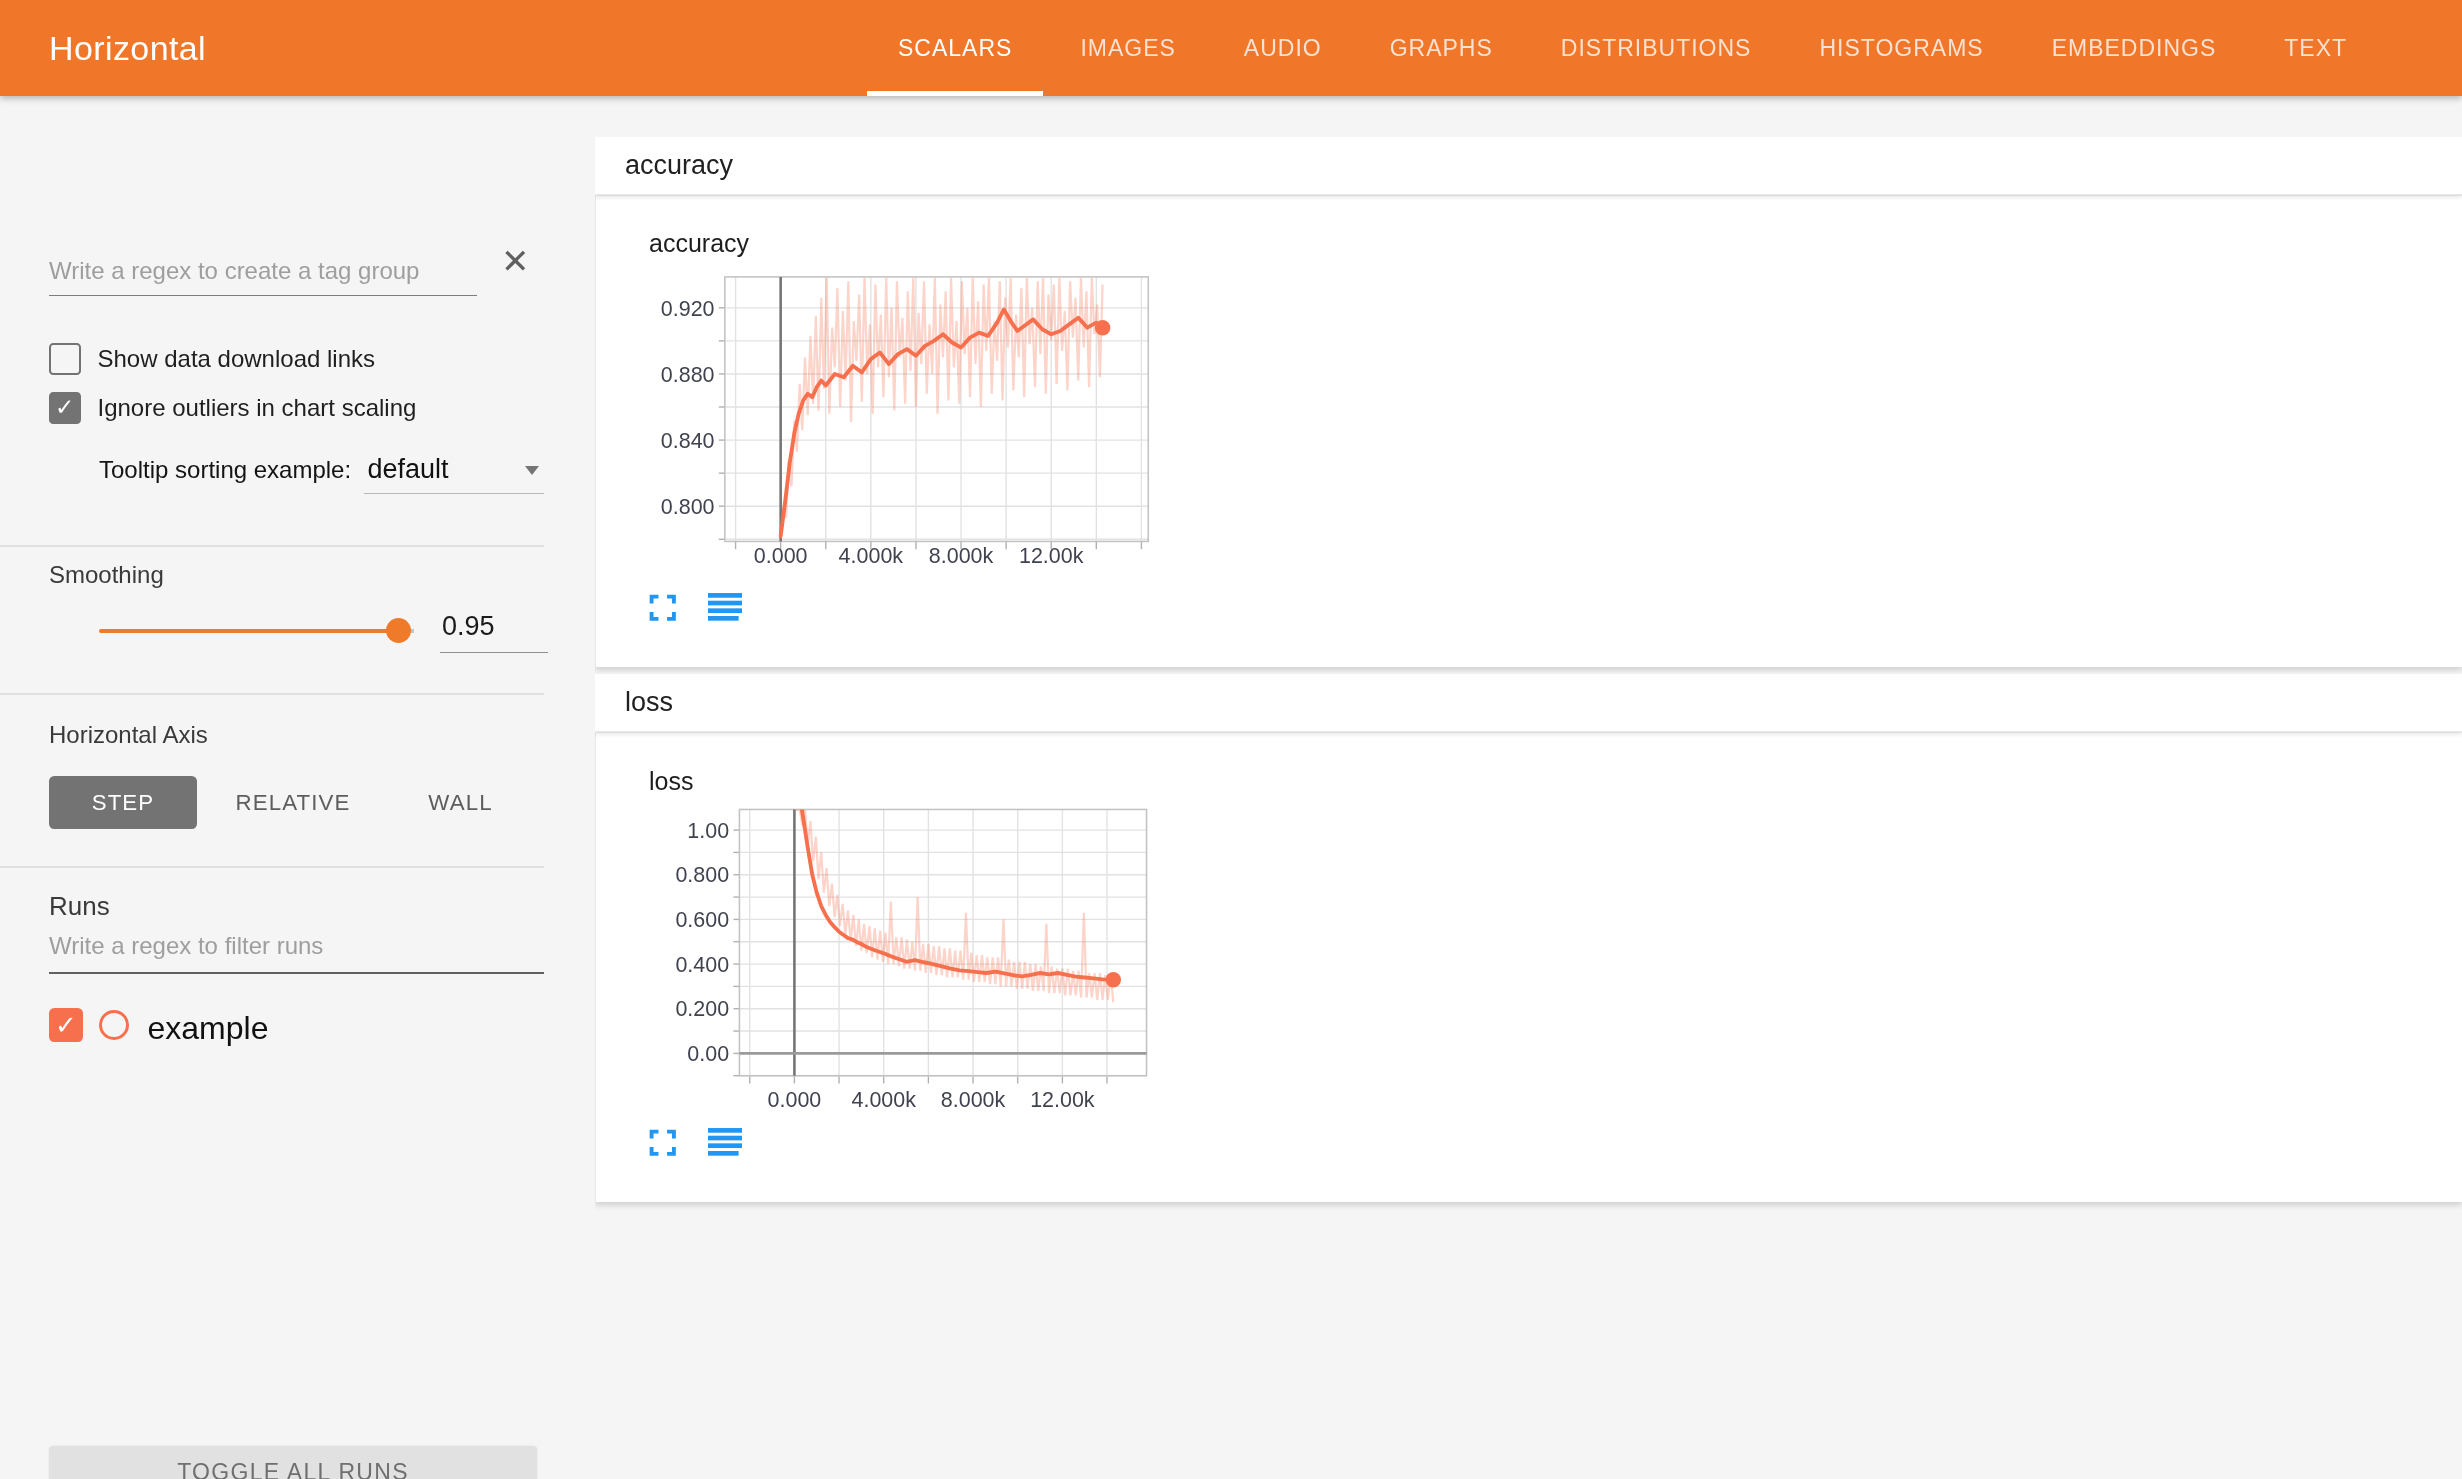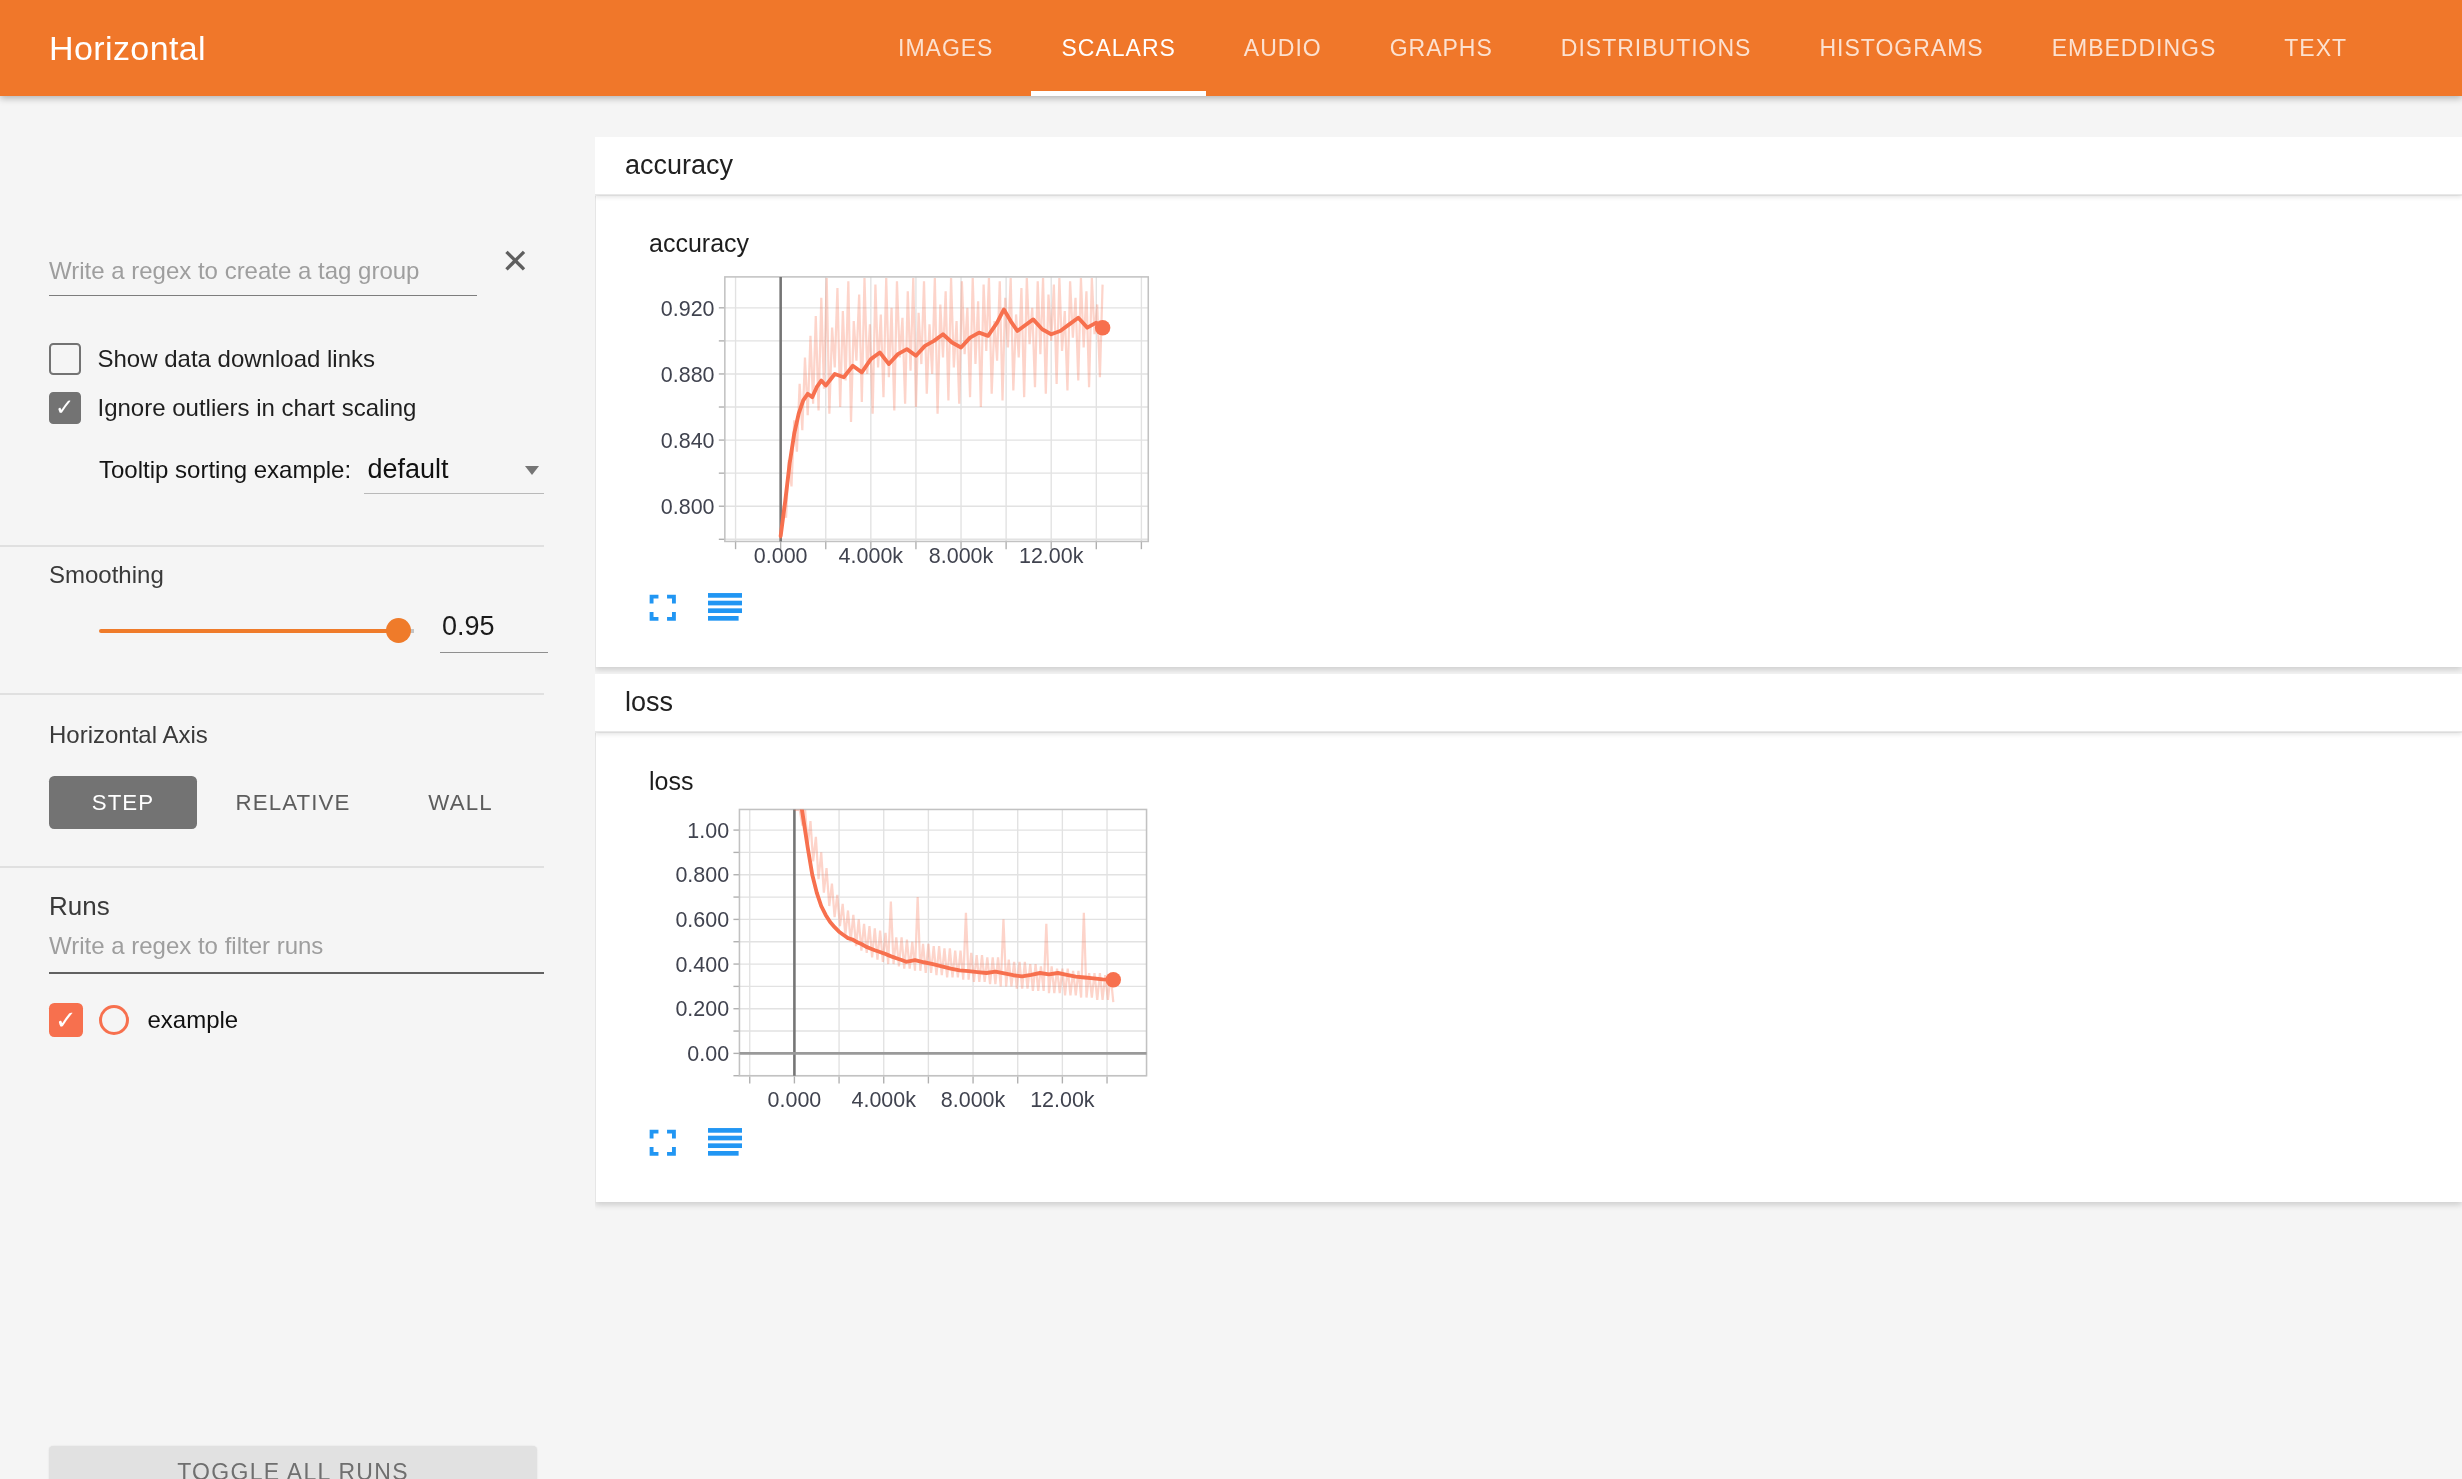--- a/index.html
+++ b/index.html
@@ -47,21 +47,21 @@
   .axis-btn{position:absolute;height:53px;display:flex;align-items:center;justify-content:center;
     font-size:22.3px;letter-spacing:1.1px;cursor:pointer;border-radius:5.2px;}
   .axis-btn.selected{background:#737373;color:#ffffff;width:148px;left:49px;}
   .axis-btn.plain{color:#5d5d5d;background:transparent;}
   .runs-filter{position:absolute;left:49px;top:833px;width:495px;}
   .runs-filter input{width:495px;font-size:24px;color:#14532d;padding:3.4px 0 12px 0;border-bottom:2.6px solid #616161;}
   .run-row{position:absolute;left:49px;top:907px;display:flex;align-items:center;cursor:pointer;}
   .run-cb{width:34px;height:34px;border-radius:5.2px;display:flex;align-items:center;justify-content:center;}
   .run-cb .cb-check{visibility:visible;font-size:26px;}
   .run-swatch{width:24px;height:24px;border-radius:50%;border:3.4px solid #f7704e;margin-left:15.5px;background:transparent;}
-  .run-label{margin-left:19px;font-size:24px;color:#111;}
+  .run-label{margin-left:19px;font-size:32px;color:#111;margin-top:7px;}
   .toggle-all{position:absolute;left:49px;top:1350px;width:488px;height:53px;background:#e1e1e1;border-radius:4.3px;
     display:flex;align-items:center;justify-content:center;font-size:23px;letter-spacing:1.3px;color:#6f6f6f;
     cursor:pointer;box-shadow:0 0.9px 1.7px rgba(0,0,0,0.12);}
   
   .section-head{position:absolute;left:595px;right:0;height:57px;background:#ffffff;
     border-bottom:1.7px solid #e8e8e8;box-shadow:0 2.6px 4.3px rgba(0,0,0,0.10);display:flex;align-items:center;cursor:pointer;z-index:4;}
   .section-head .section-title{margin-left:30px;font-size:27px;color:#212121;}
   .chart-card{position:absolute;left:595px;right:0;background:#ffffff;z-index:3;
     box-shadow:0 3.4px 6px rgba(0,0,0,0.16);border-left:1.7px solid #e6e6e6;}
   .chart-title{position:absolute;left:53px;font-size:25px;color:#1d1d1d;}
@@ -70,22 +70,22 @@
   .icon-btn{cursor:pointer;display:block;}
 </style>
 </head>
 <body>
 
 <div id="app">
 
   <div class="appbar">
     <div class="logo">Horizontal</div>
     <div class="tabs">
+      <div class="tab active">SCALARS</div>
       <div class="tab">IMAGES</div>
-      <div class="tab active">SCALARS</div>
       <div class="tab">AUDIO</div>
       <div class="tab">GRAPHS</div>
       <div class="tab">DISTRIBUTIONS</div>
       <div class="tab">HISTOGRAMS</div>
       <div class="tab">EMBEDDINGS</div>
       <div class="tab">TEXT</div>
     </div>
   </div>
 
   <div class="sidebar">

